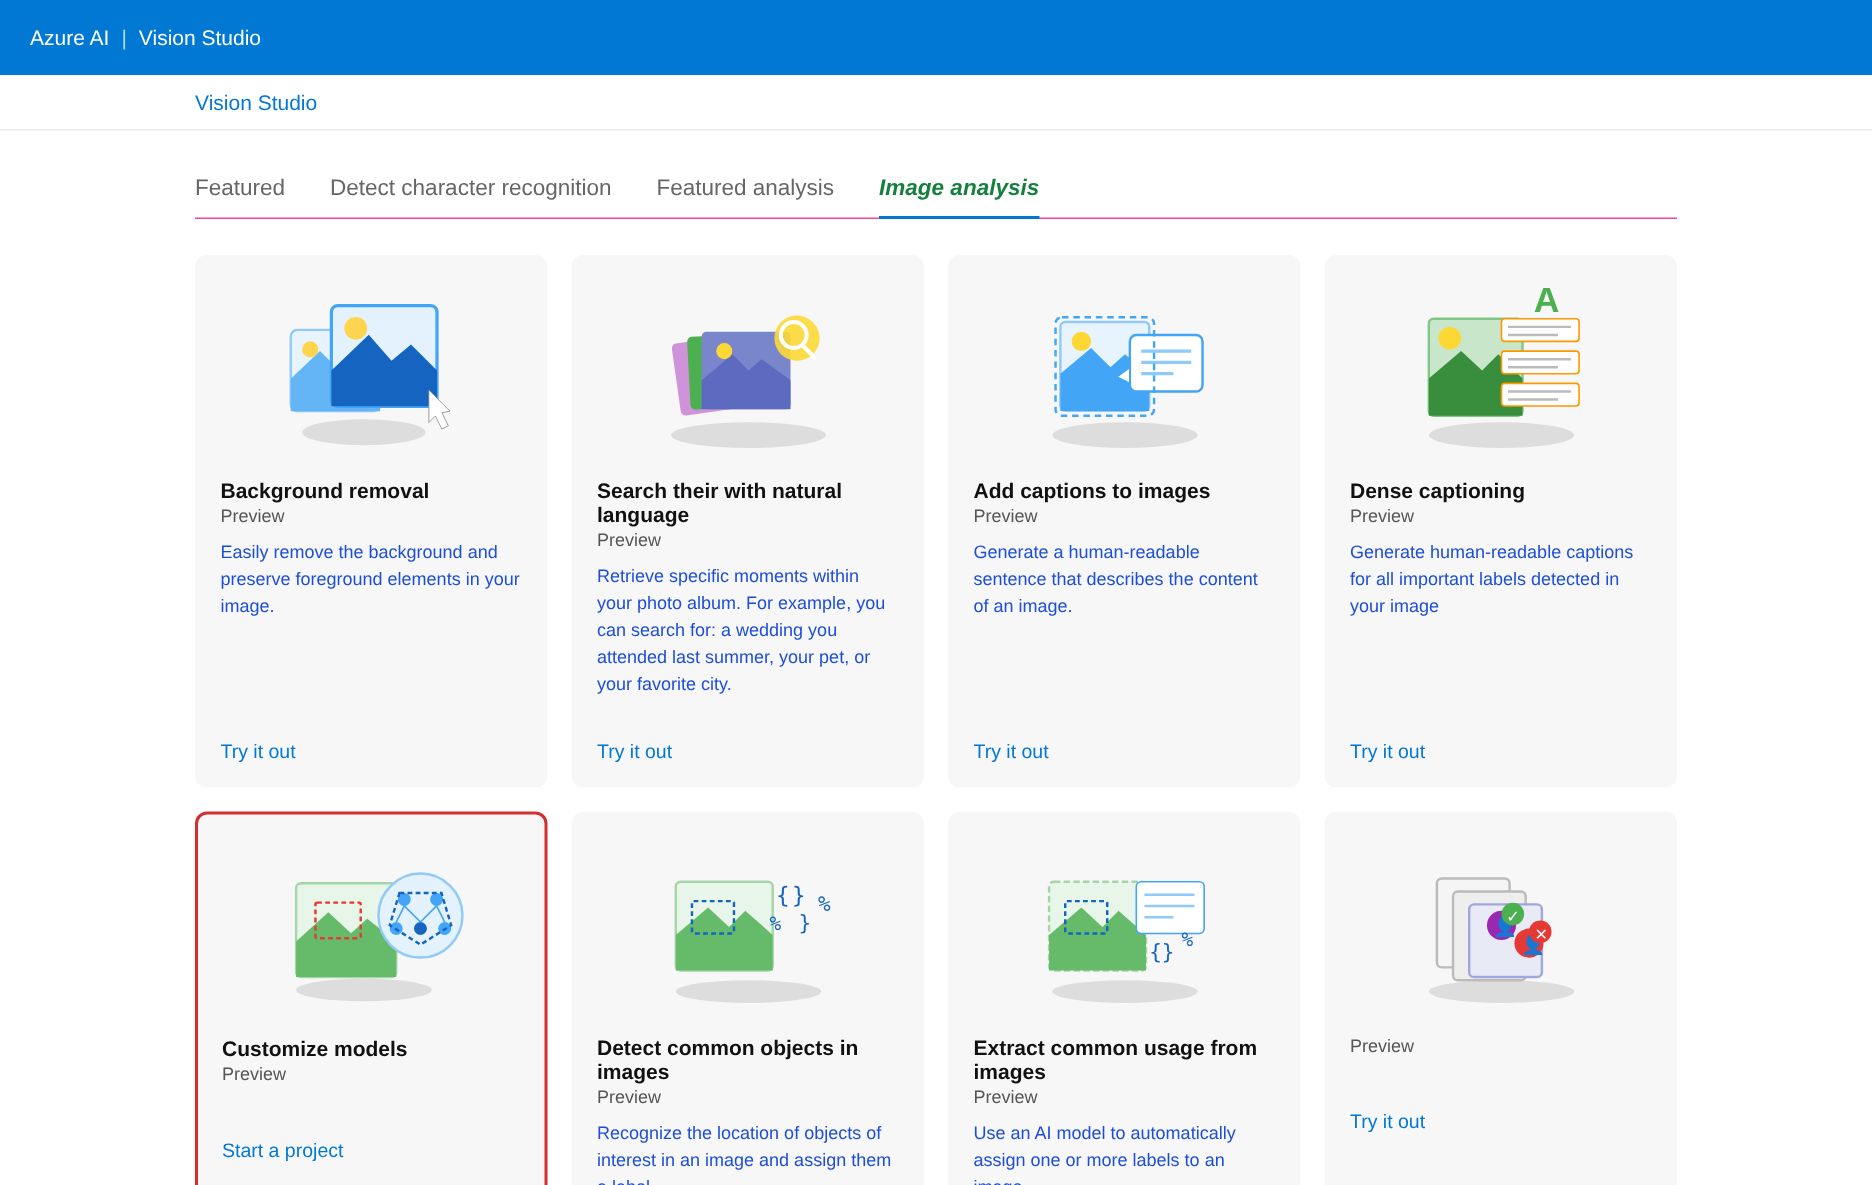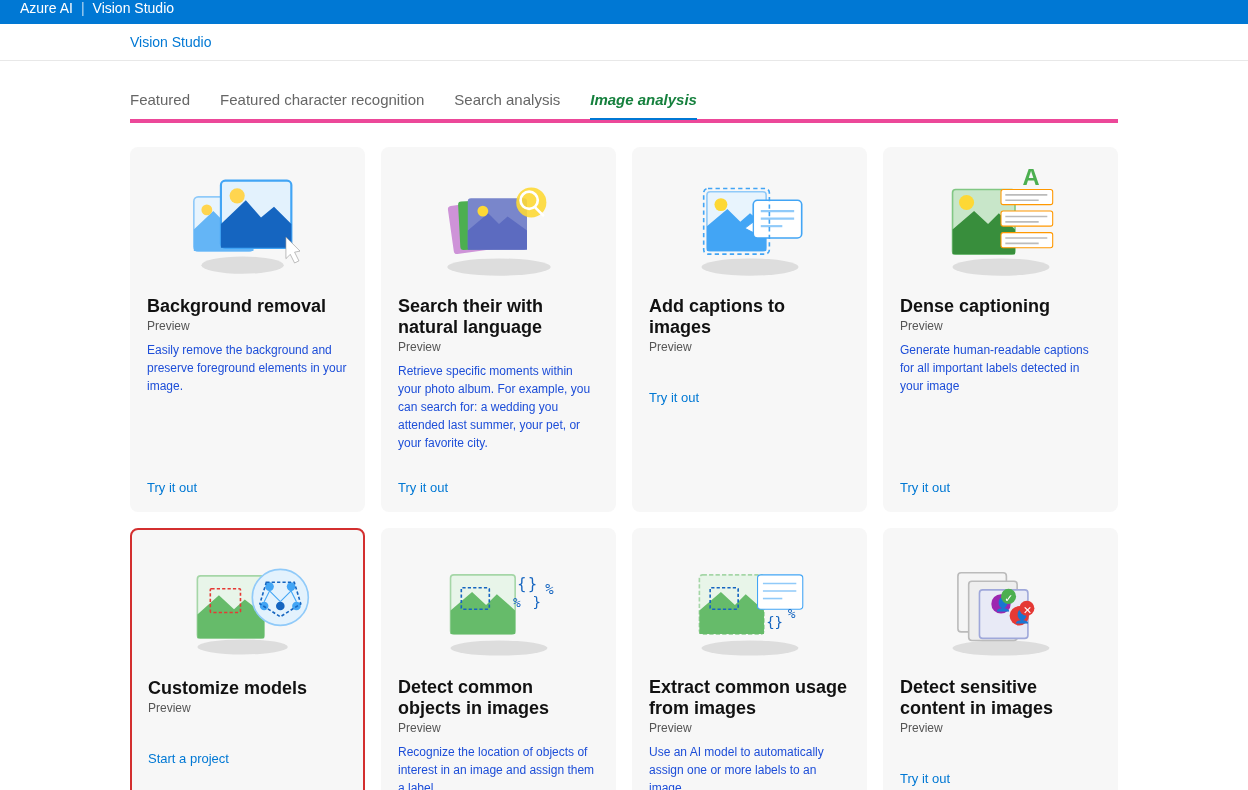--- a/index.html
+++ b/index.html
@@ -2,22 +2,23 @@
 <html><head>
   <meta charset="utf-8">
   <style>
     * { box-sizing: border-box; margin: 0; padding: 0; }
     body { font-family: 'Segoe UI', Arial, sans-serif; background: #f5f5f5; font-size: 14px; color: #333; }
 
     .topbar {
       background: #0078d4;
       color: white;
       padding: 0 20px;
-      height: 24px;
+      height: 50px;
       display: flex;
+      align-items: center;
       font-size: 14px;
       font-weight: 500;
     }
     .topbar-separator {
       margin: 0 8px;
       opacity: 0.7;
     }
 
     .breadcrumb-bar {
       background: white;
@@ -32,21 +33,21 @@
 
     .main-content {
       background: white;
       padding: 20px 130px 40px;
       min-height: calc(790px - 80px);
     }
 
     .tabs {
       display: flex;
       gap: 30px;
-      border-bottom: 4px solid #ec4899;
+      border-bottom: 1px solid #ec4899;
       margin-bottom: 24px;
     }
     .tab {
       padding: 10px 0;
       cursor: pointer;
       font-size: 15px;
       color: #666;
       border-bottom: 2px solid transparent;
       margin-bottom: -1px;
       white-space: nowrap;
@@ -80,21 +81,21 @@
 
     .card-image {
       height: 120px;
       display: flex;
       align-items: center;
       justify-content: center;
       margin-bottom: 12px;
     }
 
     .card-title {
-      font-size: 18px;
+      font-size: 14px;
       font-weight: 600;
       color: #111;
       margin-bottom: 2px;
     }
     .card-badge {
       font-size: 12px;
       color: #555;
       margin-bottom: 8px;
     }
     .card-desc {
@@ -121,22 +122,22 @@
 </div>
 
 <div class="breadcrumb-bar">
   <a class="breadcrumb-link">Vision Studio</a>
 </div>
 
 <div class="main-content">
 
   <div class="tabs">
     <div class="tab">Featured</div>
-    <div class="tab">Featured character recognition</div>
-    <div class="tab">Search analysis</div>
+    <div class="tab">Detect character recognition</div>
+    <div class="tab">Featured analysis</div>
     <div class="tab active">Image analysis</div>
   </div>
 
   <div class="cards-grid">
 
     <div class="card">
       <div class="card-image">
         <svg viewBox="0 0 120 100" width="130" height="110">
 
           <ellipse cx="55" cy="88" rx="38" ry="8" fill="#ddd"></ellipse>
@@ -193,20 +194,21 @@
           <line x1="75" y1="38" x2="106" y2="38" stroke="#90caf9" stroke-width="2"></line>
           <line x1="75" y1="45" x2="106" y2="45" stroke="#90caf9" stroke-width="2"></line>
           <line x1="75" y1="52" x2="95" y2="52" stroke="#90caf9" stroke-width="2"></line>
           <polygon points="68,48 60,54 68,58" fill="white" stroke="#42a5f5" stroke-width="1"></polygon>
 
           <rect x="22" y="17" width="61" height="61" rx="4" fill="none" stroke="#42a5f5" stroke-width="1.5" stroke-dasharray="4,3"></rect>
         </svg>
       </div>
       <div class="card-title">Add captions to images</div>
       <div class="card-badge">Preview</div>
+      <div class="card-desc">Generate a human-readable sentence that describes the content of an image.</div>
       <a class="card-link">Try it out</a>
     </div>
 
     <div class="card">
       <div class="card-image">
         <svg viewBox="0 0 130 100" width="140" height="110">
           <ellipse cx="65" cy="90" rx="45" ry="8" fill="#ddd"></ellipse>
 
           <rect x="20" y="18" width="58" height="60" rx="3" fill="#c8e6c9" stroke="#81c784" stroke-width="1.5"></rect>
           <polygon points="20,55 40,38 53,50 63,40 78,55 78,78 20,78" fill="#388e3c"></polygon>
@@ -322,19 +324,18 @@
           <circle cx="72" cy="42" r="7" fill="#4caf50"></circle>
           <text x="68" y="47" font-size="10" fill="white">✓</text>
 
           <circle cx="82" cy="60" r="9" fill="#e53935"></circle>
           <text x="77" y="65" font-size="12" fill="white">👤</text>
 
           <circle cx="89" cy="53" r="7" fill="#e53935"></circle>
           <text x="85.5" y="58" font-size="10" fill="white">✕</text>
         </svg>
       </div>
-      <div class="card-title">Detect sensitive content in images</div>
       <div class="card-badge">Preview</div>
       <a class="card-link">Try it out</a>
     </div>
 
   </div>
 </div>
 
 </body></html>

